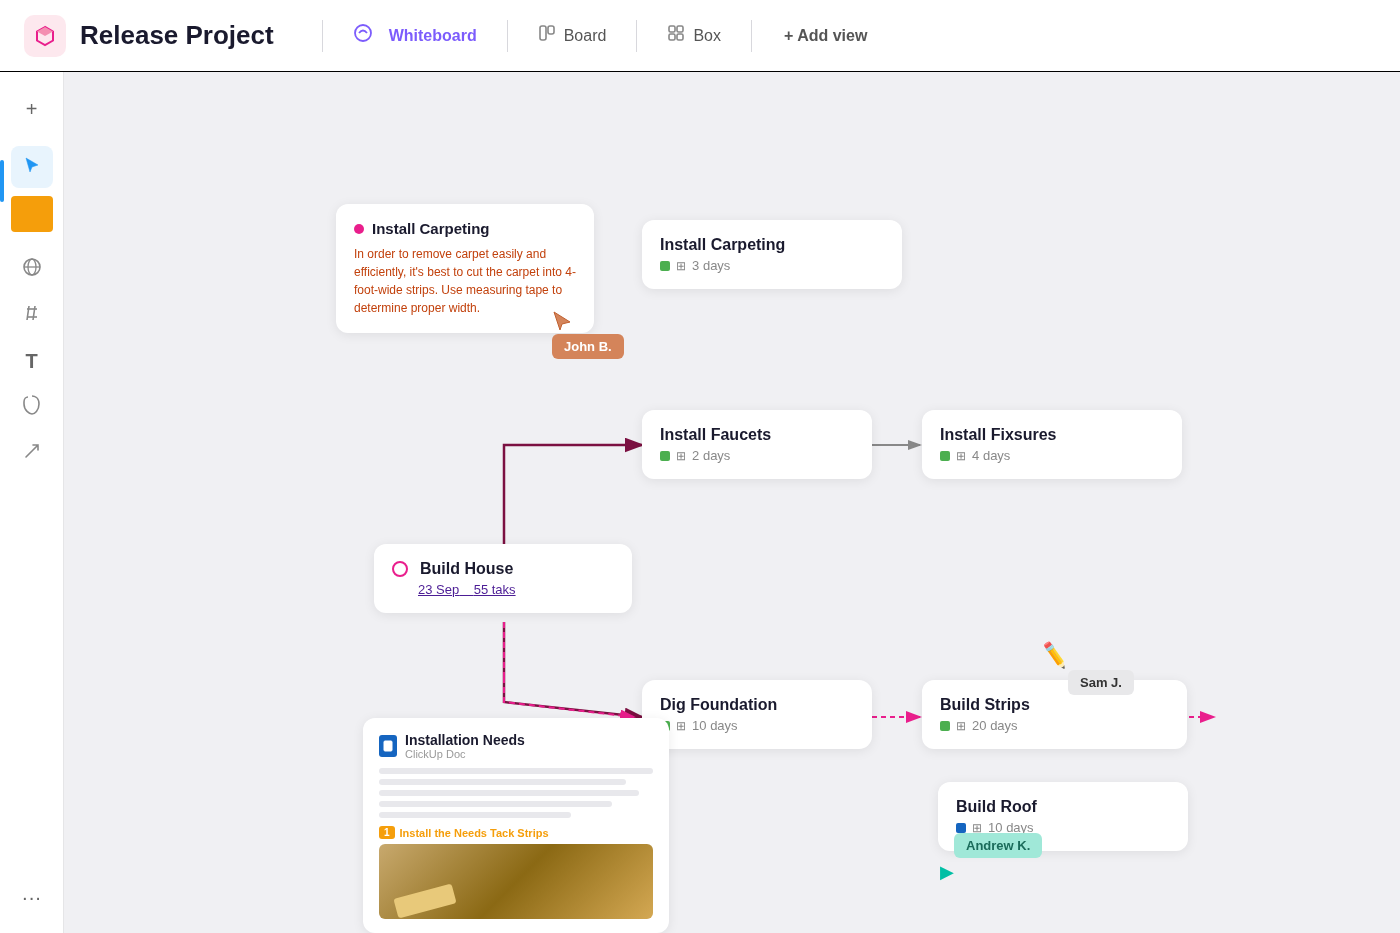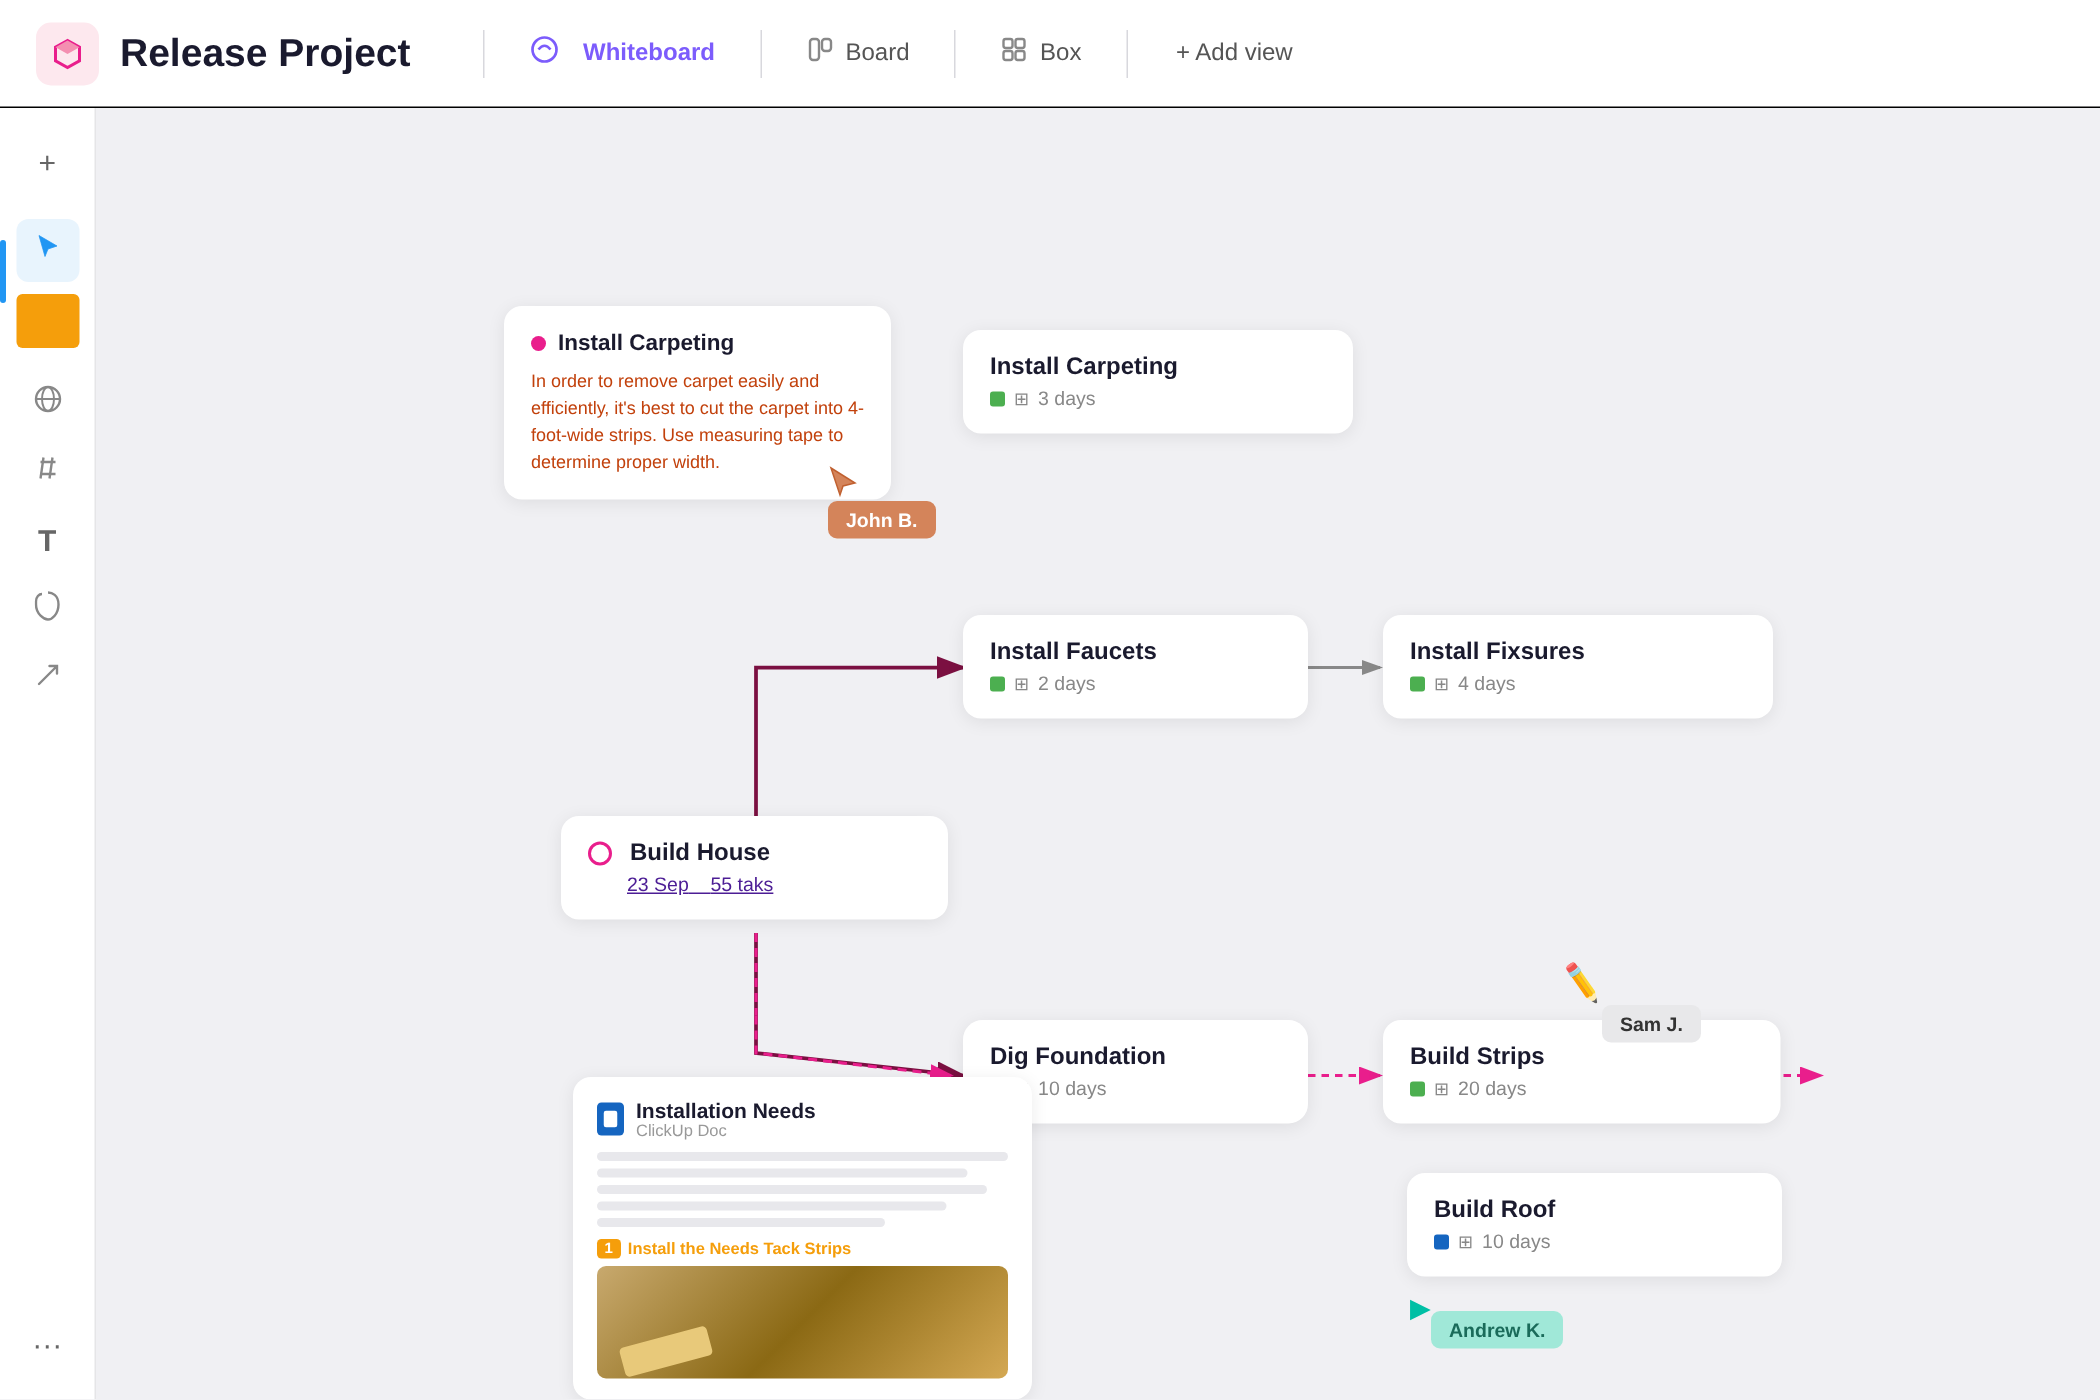--- a/index.html
+++ b/index.html
@@ -66,21 +66,21 @@
       gap: 16px;
     }
     .nav-icon { font-size: 17px; }
     .add-view-btn {
       display: flex;
       align-items: flex-end;
       gap: 6px;
       padding: 6px 16px;
       border-radius: 8px;
       font-size: 16px;
-      font-weight: 400;
+      font-weight: 700;
       color: #555;
       cursor: pointer;
       border: none;
       background: none;
     }
 
     
     .left-toolbar {
       position: absolute;
       left: 0;
@@ -293,21 +293,21 @@
     .node-roof {
       position: absolute;
       left: 874px;
       top: 710px;
       width: 250px;
     }
 
     
     .node-doc {
       position: absolute;
-      left: 318px;
+      left: 299px;
       top: 646px;
       width: 306px;
       background: #fff;
       border-radius: 12px;
       box-shadow: 0 2px 12px rgba(0,0,0,0.08);
       padding: 14px 16px;
       overflow: hidden;
     }
     .node-doc .doc-header {
       display: flex;
@@ -405,21 +405,21 @@
       font-weight: 600;
       padding: 5px 12px;
       border-radius: 6px;
       z-index: 99;
     }
 
     
     .label-andrew {
       position: absolute;
       left: 890px;
-      top: 802px;
+      top: 761px;
       background: #a0e8d8;
       color: #1a6b5a;
       font-size: 13px;
       font-weight: 600;
       padding: 5px 12px;
       border-radius: 6px;
       z-index: 99;
     }
 
     

